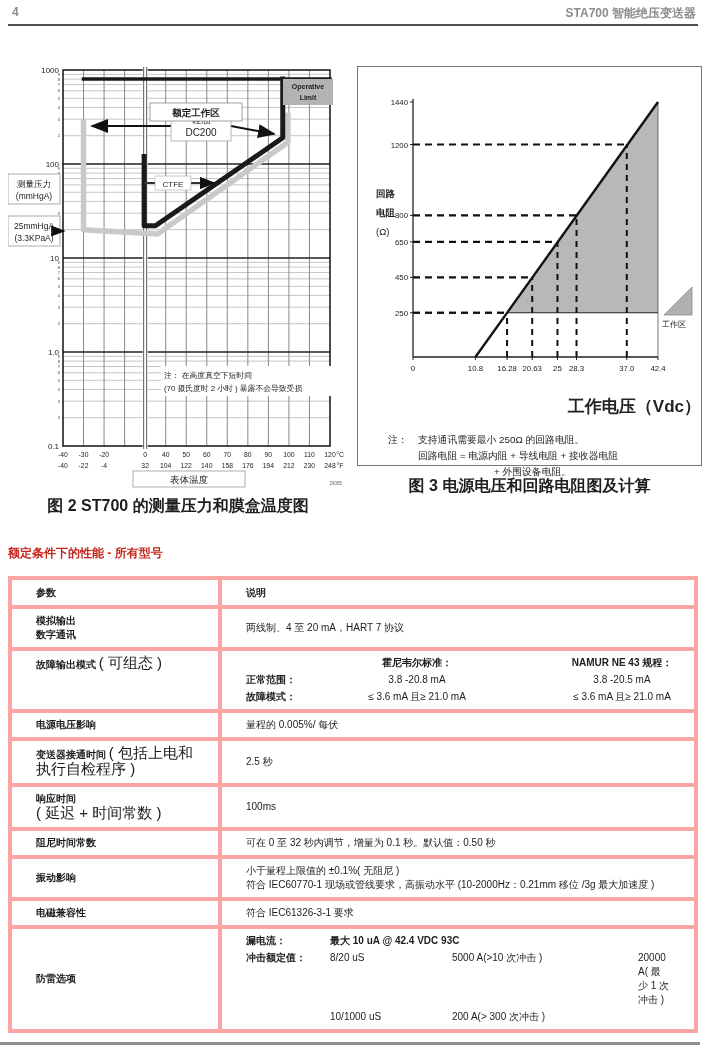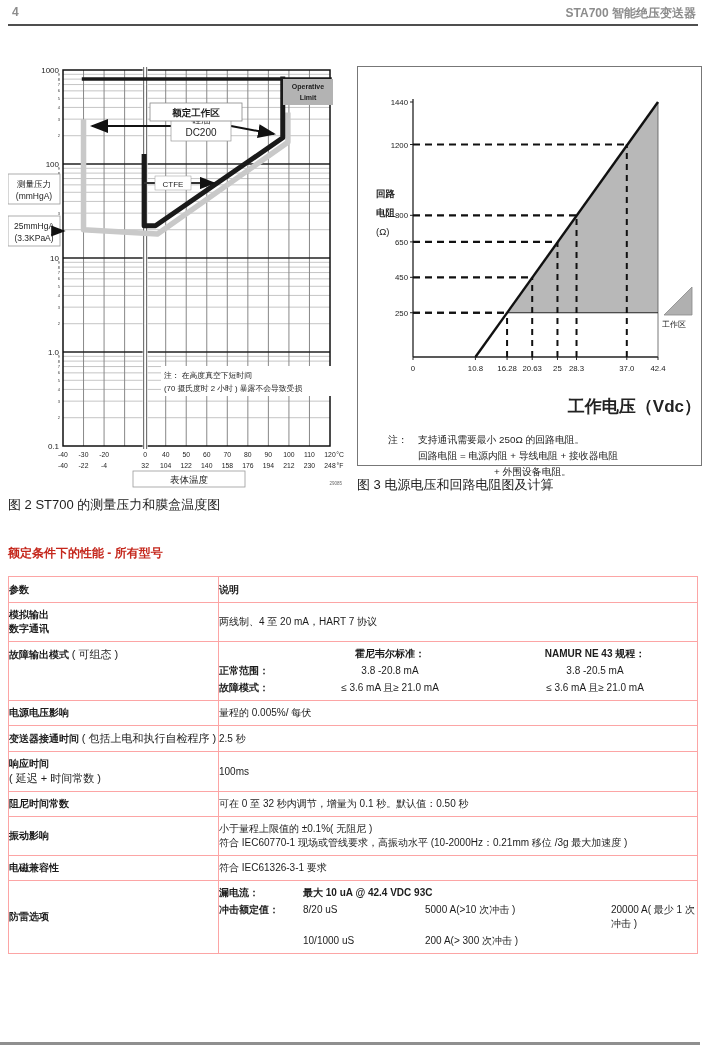--- a/index.html
+++ b/index.html
@@ -9,37 +9,37 @@
     overflow:hidden;
   }
   .header{position:absolute;top:5px;left:12px;right:10px;display:flex;
     justify-content:space-between;font-size:12px;font-weight:bold;color:#8c8c8c;}
   .hrule{position:absolute;top:24px;left:8px;width:690px;height:2px;background:#4f4f4f;}
   .brule{position:absolute;top:1042px;left:0;width:700px;height:3px;background:#8f8f8f;}
 
   .figs{position:absolute;top:62px;left:8px;display:flex;gap:9px;}
   .fig2wrap{width:340px;}
   .fig3wrap{width:345px;margin-top:4px;}
-  .figcap{font-weight:normal;font-size:13px;color:#1d1d1d;margin-top:4px;}
+  .figcap{text-align:center;font-weight:bold;font-size:16px;color:#1d1d1d;margin-top:4px;}
   .fig3box{border:1px solid #777;height:400px;padding-top:10px;box-sizing:border-box;background:#fff;}
   .xtitle{text-align:right;font-weight:bold;font-size:17px;margin:12px 0 0 48px;}
   .f3notes{margin:14px 0 0 30px;font-size:9.8px;line-height:16px;display:flex;}
   .f3notes .nlabel{width:30px;flex:none;}
   .f3notes .ind2{margin-left:76px;}
 
   .sechead{position:absolute;top:545px;left:8px;font-size:12px;font-weight:bold;color:#c5271c;}
 
   table.spec{position:absolute;top:576px;left:8px;width:690px;border-collapse:collapse;
     font-size:10px;color:#1c1c1c;table-layout:fixed;}
-  table.spec th,table.spec td{border:1px solid #fca5a5;padding:5px 0;vertical-align:middle;
+  table.spec th,table.spec td{border:4px solid #fca5a5;padding:5px 24px;vertical-align:middle;
     text-align:left;line-height:14px;}
   table.spec th{font-weight:bold;height:15px;}
   col.c1{width:210px;}
   .b{font-weight:bold;}
-  .r{font-weight:normal;font-size:11px;}
+  .r{font-weight:normal;font-size:15px;}
   tbody tr:nth-child(2) td:first-child{vertical-align:top;}
   .fgrid{display:grid;grid-template-columns:76px 190px 220px;row-gap:3px;}
   .fgrid .c{text-align:center;}
   .lgrid{display:grid;grid-template-columns:84px 122px 186px auto;row-gap:3px;}
   .lgrid .span3{grid-column:2/5;}
   svg text{font-family:"Liberation Sans","DejaVu Sans",sans-serif;}
 </style>
 </head>
 <body>
 

